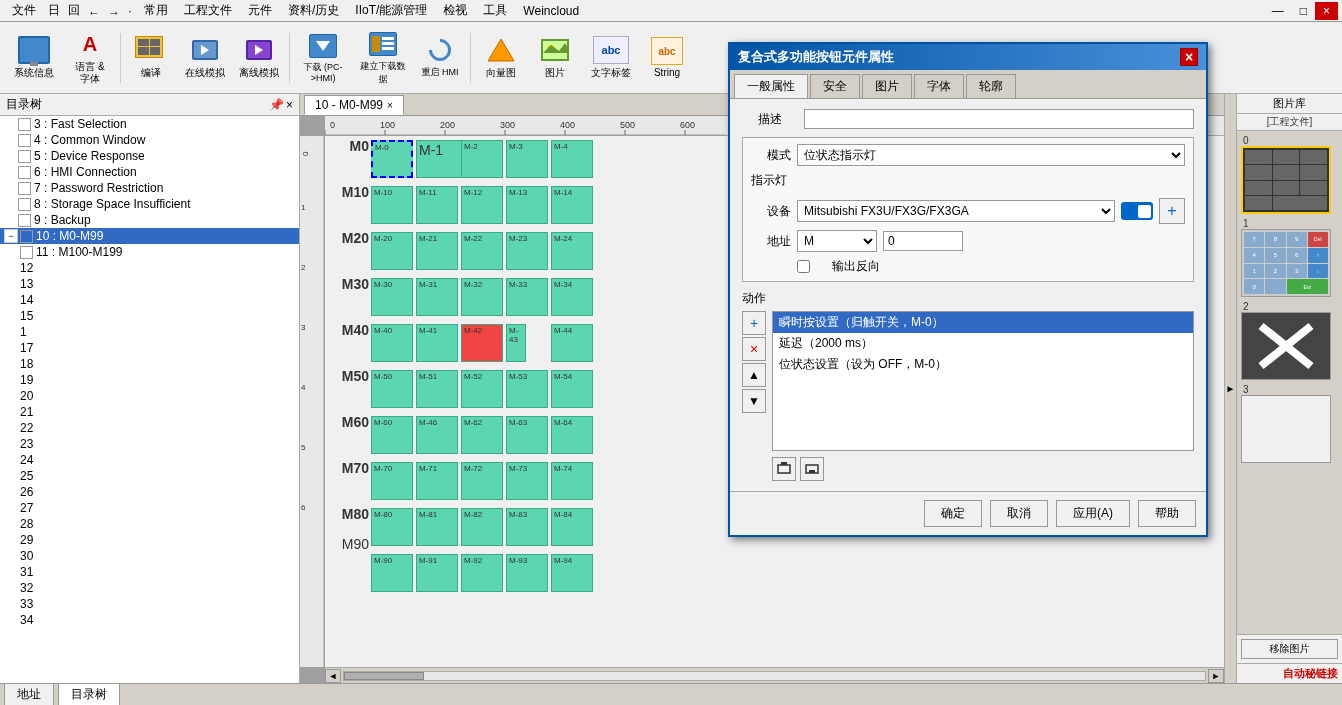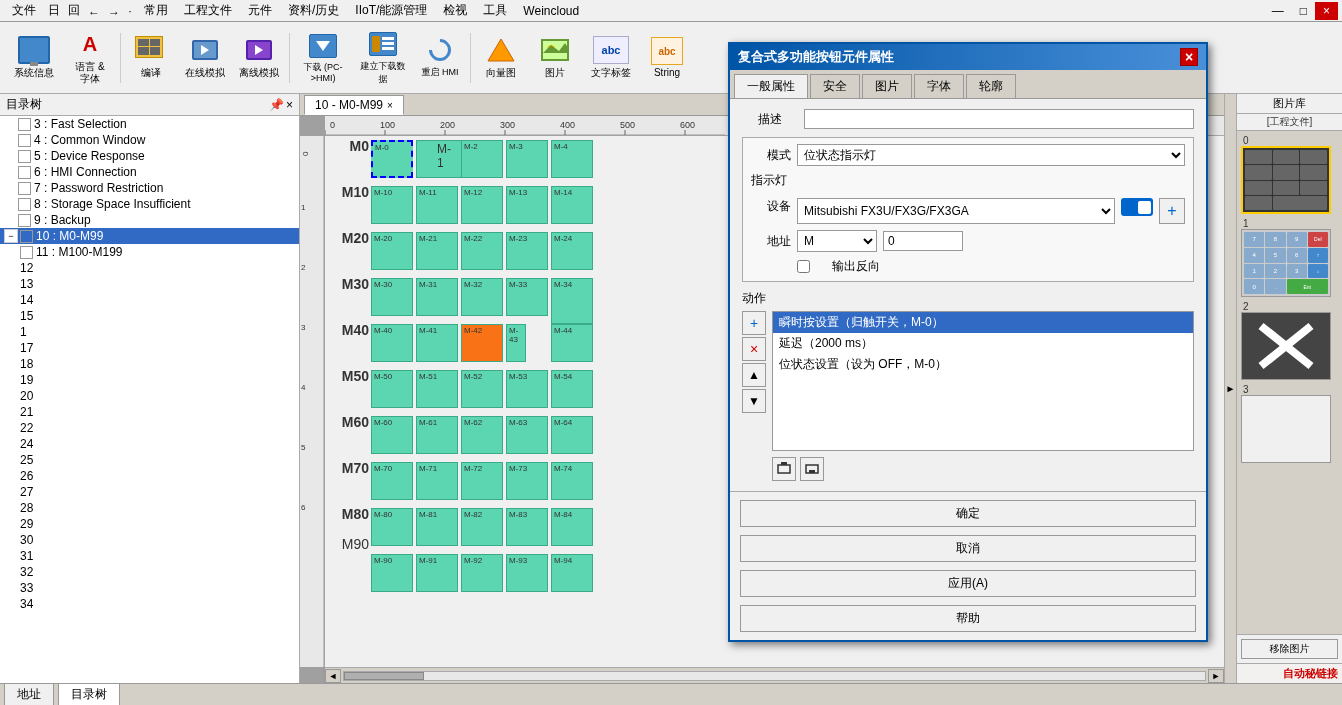--- a/index.html
+++ b/index.html
@@ -201,20 +201,21 @@
       <div style="padding:1px 4px 1px 20px;font-size:12px;cursor:pointer;">13</div>
       <div style="padding:1px 4px 1px 20px;font-size:12px;cursor:pointer;">14</div>
       <div style="padding:1px 4px 1px 20px;font-size:12px;cursor:pointer;">15</div>
       <div style="padding:1px 4px 1px 20px;font-size:12px;cursor:pointer;">1</div>
       <div style="padding:1px 4px 1px 20px;font-size:12px;cursor:pointer;">17</div>
       <div style="padding:1px 4px 1px 20px;font-size:12px;cursor:pointer;">18</div>
       <div style="padding:1px 4px 1px 20px;font-size:12px;cursor:pointer;">19</div>
       <div style="padding:1px 4px 1px 20px;font-size:12px;cursor:pointer;">20</div>
       <div style="padding:1px 4px 1px 20px;font-size:12px;cursor:pointer;">21</div>
       <div style="padding:1px 4px 1px 20px;font-size:12px;cursor:pointer;">22</div>
+      <div style="padding:1px 4px 1px 20px;font-size:12px;cursor:pointer;">23</div>
       <div style="padding:1px 4px 1px 20px;font-size:12px;cursor:pointer;">24</div>
       <div style="padding:1px 4px 1px 20px;font-size:12px;cursor:pointer;">25</div>
       <div style="padding:1px 4px 1px 20px;font-size:12px;cursor:pointer;">26</div>
       <div style="padding:1px 4px 1px 20px;font-size:12px;cursor:pointer;">27</div>
       <div style="padding:1px 4px 1px 20px;font-size:12px;cursor:pointer;">28</div>
       <div style="padding:1px 4px 1px 20px;font-size:12px;cursor:pointer;">29</div>
       <div style="padding:1px 4px 1px 20px;font-size:12px;cursor:pointer;">30</div>
       <div style="padding:1px 4px 1px 20px;font-size:12px;cursor:pointer;">31</div>
       <div style="padding:1px 4px 1px 20px;font-size:12px;cursor:pointer;">32</div>
       <div style="padding:1px 4px 1px 20px;font-size:12px;cursor:pointer;">33</div>
@@ -266,21 +267,21 @@
         </svg>
       </div>
 
       <div style="position:absolute;left:25px;top:20px;right:0;bottom:16px;background:white;overflow:hidden;">
 
         <div style="position:relative;width:100%;height:100%;background:#f0f0f0;">
 
           <div style="position:absolute;top:2px;left:4px;font-size:14px;font-weight:bold;color:#333;width:40px;text-align:right;">M0</div>
 
           <div style="position:absolute;top:4px;left:46px;width:42px;height:38px;background:#5cd6b0;border:2px dashed #0000ff;font-size:8px;color:#333;padding:1px 2px;cursor:pointer;">M-0</div>
-          <div style="position:absolute;top:4px;left:91px;width:60px;height:38px;background:#5cd6b0;border:1px solid #3aaa88;font-size:12px;color:#333;padding:1px 20px;cursor:pointer;">M-1</div>
+          <div style="position:absolute;top:4px;left:91px;width:60px;height:38px;background:#5cd6b0;border:1px solid #3aaa88;font-size:14px;color:#333;padding:1px 2px;cursor:pointer;">M-1</div>
           <div style="position:absolute;top:4px;left:136px;width:42px;height:38px;background:#5cd6b0;border:1px solid #3aaa88;font-size:8px;color:#333;padding:1px 2px;cursor:pointer;">M-2</div>
           <div style="position:absolute;top:4px;left:181px;width:42px;height:38px;background:#5cd6b0;border:1px solid #3aaa88;font-size:8px;color:#333;padding:1px 2px;cursor:pointer;">M-3</div>
           <div style="position:absolute;top:4px;left:226px;width:42px;height:38px;background:#5cd6b0;border:1px solid #3aaa88;font-size:8px;color:#333;padding:1px 2px;cursor:pointer;">M-4</div>
 
           <div style="position:absolute;top:48px;left:4px;font-size:14px;font-weight:bold;color:#333;width:40px;text-align:right;">M10</div>
           <div style="position:absolute;top:50px;left:46px;width:42px;height:38px;background:#5cd6b0;border:1px solid #3aaa88;font-size:8px;color:#333;padding:1px 2px;cursor:pointer;">M-10</div>
           <div style="position:absolute;top:50px;left:91px;width:42px;height:38px;background:#5cd6b0;border:1px solid #3aaa88;font-size:8px;color:#333;padding:1px 2px;cursor:pointer;">M-11</div>
           <div style="position:absolute;top:50px;left:136px;width:42px;height:38px;background:#5cd6b0;border:1px solid #3aaa88;font-size:8px;color:#333;padding:1px 2px;cursor:pointer;">M-12</div>
           <div style="position:absolute;top:50px;left:181px;width:42px;height:38px;background:#5cd6b0;border:1px solid #3aaa88;font-size:8px;color:#333;padding:1px 2px;cursor:pointer;">M-13</div>
           <div style="position:absolute;top:50px;left:226px;width:42px;height:38px;background:#5cd6b0;border:1px solid #3aaa88;font-size:8px;color:#333;padding:1px 2px;cursor:pointer;">M-14</div>
@@ -290,39 +291,39 @@
           <div style="position:absolute;top:96px;left:91px;width:42px;height:38px;background:#5cd6b0;border:1px solid #3aaa88;font-size:8px;color:#333;padding:1px 2px;cursor:pointer;">M-21</div>
           <div style="position:absolute;top:96px;left:136px;width:42px;height:38px;background:#5cd6b0;border:1px solid #3aaa88;font-size:8px;color:#333;padding:1px 2px;cursor:pointer;">M-22</div>
           <div style="position:absolute;top:96px;left:181px;width:42px;height:38px;background:#5cd6b0;border:1px solid #3aaa88;font-size:8px;color:#333;padding:1px 2px;cursor:pointer;">M-23</div>
           <div style="position:absolute;top:96px;left:226px;width:42px;height:38px;background:#5cd6b0;border:1px solid #3aaa88;font-size:8px;color:#333;padding:1px 2px;cursor:pointer;">M-24</div>
 
           <div style="position:absolute;top:140px;left:4px;font-size:14px;font-weight:bold;color:#333;width:40px;text-align:right;">M30</div>
           <div style="position:absolute;top:142px;left:46px;width:42px;height:38px;background:#5cd6b0;border:1px solid #3aaa88;font-size:8px;color:#333;padding:1px 2px;cursor:pointer;">M-30</div>
           <div style="position:absolute;top:142px;left:91px;width:42px;height:38px;background:#5cd6b0;border:1px solid #3aaa88;font-size:8px;color:#333;padding:1px 2px;cursor:pointer;">M-31</div>
           <div style="position:absolute;top:142px;left:136px;width:42px;height:38px;background:#5cd6b0;border:1px solid #3aaa88;font-size:8px;color:#333;padding:1px 2px;cursor:pointer;">M-32</div>
           <div style="position:absolute;top:142px;left:181px;width:42px;height:38px;background:#5cd6b0;border:1px solid #3aaa88;font-size:8px;color:#333;padding:1px 2px;cursor:pointer;">M-33</div>
-          <div style="position:absolute;top:142px;left:226px;width:42px;height:46px;background:#5cd6b0;border:1px solid #3aaa88;font-size:8px;color:#333;padding:1px 2px;cursor:pointer;">M-34</div>
+          <div style="position:absolute;top:142px;left:226px;width:42px;height:38px;background:#5cd6b0;border:1px solid #3aaa88;font-size:8px;color:#333;padding:1px 2px;cursor:pointer;">M-34</div>
 
           <div style="position:absolute;top:186px;left:4px;font-size:14px;font-weight:bold;color:#333;width:40px;text-align:right;">M40</div>
           <div style="position:absolute;top:188px;left:46px;width:42px;height:38px;background:#5cd6b0;border:1px solid #3aaa88;font-size:8px;color:#333;padding:1px 2px;cursor:pointer;">M-40</div>
           <div style="position:absolute;top:188px;left:91px;width:42px;height:38px;background:#5cd6b0;border:1px solid #3aaa88;font-size:8px;color:#333;padding:1px 2px;cursor:pointer;">M-41</div>
-          <div style="position:absolute;top:188px;left:136px;width:42px;height:38px;background:#f97316;border:1px solid #3aaa88;font-size:8px;color:#333;padding:1px 2px;cursor:pointer;">M-42</div>
+          <div style="position:absolute;top:188px;left:136px;width:42px;height:38px;background:#ef4444;border:1px solid #3aaa88;font-size:8px;color:#333;padding:1px 2px;cursor:pointer;">M-42</div>
           <div style="position:absolute;top:188px;left:181px;width:20px;height:38px;background:#5cd6b0;border:1px solid #3aaa88;font-size:8px;color:#333;padding:1px 2px;cursor:pointer;">M-43</div>
           <div style="position:absolute;top:188px;left:226px;width:42px;height:38px;background:#5cd6b0;border:1px solid #3aaa88;font-size:8px;color:#333;padding:1px 2px;cursor:pointer;">M-44</div>
 
           <div style="position:absolute;top:232px;left:4px;font-size:14px;font-weight:bold;color:#333;width:40px;text-align:right;">M50</div>
           <div style="position:absolute;top:234px;left:46px;width:42px;height:38px;background:#5cd6b0;border:1px solid #3aaa88;font-size:8px;color:#333;padding:1px 2px;cursor:pointer;">M-50</div>
           <div style="position:absolute;top:234px;left:91px;width:42px;height:38px;background:#5cd6b0;border:1px solid #3aaa88;font-size:8px;color:#333;padding:1px 2px;cursor:pointer;">M-51</div>
           <div style="position:absolute;top:234px;left:136px;width:42px;height:38px;background:#5cd6b0;border:1px solid #3aaa88;font-size:8px;color:#333;padding:1px 2px;cursor:pointer;">M-52</div>
           <div style="position:absolute;top:234px;left:181px;width:42px;height:38px;background:#5cd6b0;border:1px solid #3aaa88;font-size:8px;color:#333;padding:1px 2px;cursor:pointer;">M-53</div>
           <div style="position:absolute;top:234px;left:226px;width:42px;height:38px;background:#5cd6b0;border:1px solid #3aaa88;font-size:8px;color:#333;padding:1px 2px;cursor:pointer;">M-54</div>
 
           <div style="position:absolute;top:278px;left:4px;font-size:14px;font-weight:bold;color:#333;width:40px;text-align:right;">M60</div>
           <div style="position:absolute;top:280px;left:46px;width:42px;height:38px;background:#5cd6b0;border:1px solid #3aaa88;font-size:8px;color:#333;padding:1px 2px;cursor:pointer;">M-60</div>
-          <div style="position:absolute;top:280px;left:91px;width:42px;height:38px;background:#5cd6b0;border:1px solid #3aaa88;font-size:8px;color:#333;padding:1px 2px;cursor:pointer;">M-61</div>
+          <div style="position:absolute;top:280px;left:91px;width:42px;height:38px;background:#5cd6b0;border:1px solid #3aaa88;font-size:8px;color:#333;padding:1px 2px;cursor:pointer;">M-46</div>
           <div style="position:absolute;top:280px;left:136px;width:42px;height:38px;background:#5cd6b0;border:1px solid #3aaa88;font-size:8px;color:#333;padding:1px 2px;cursor:pointer;">M-62</div>
           <div style="position:absolute;top:280px;left:181px;width:42px;height:38px;background:#5cd6b0;border:1px solid #3aaa88;font-size:8px;color:#333;padding:1px 2px;cursor:pointer;">M-63</div>
           <div style="position:absolute;top:280px;left:226px;width:42px;height:38px;background:#5cd6b0;border:1px solid #3aaa88;font-size:8px;color:#333;padding:1px 2px;cursor:pointer;">M-64</div>
 
           <div style="position:absolute;top:324px;left:4px;font-size:14px;font-weight:bold;color:#333;width:40px;text-align:right;">M70</div>
           <div style="position:absolute;top:326px;left:46px;width:42px;height:38px;background:#5cd6b0;border:1px solid #3aaa88;font-size:8px;color:#333;padding:1px 2px;cursor:pointer;">M-70</div>
           <div style="position:absolute;top:326px;left:91px;width:42px;height:38px;background:#5cd6b0;border:1px solid #3aaa88;font-size:8px;color:#333;padding:1px 2px;cursor:pointer;">M-71</div>
           <div style="position:absolute;top:326px;left:136px;width:42px;height:38px;background:#5cd6b0;border:1px solid #3aaa88;font-size:8px;color:#333;padding:1px 2px;cursor:pointer;">M-72</div>
           <div style="position:absolute;top:326px;left:181px;width:42px;height:38px;background:#5cd6b0;border:1px solid #3aaa88;font-size:8px;color:#333;padding:1px 2px;cursor:pointer;">M-73</div>
           <div style="position:absolute;top:326px;left:226px;width:42px;height:38px;background:#5cd6b0;border:1px solid #3aaa88;font-size:8px;color:#333;padding:1px 2px;cursor:pointer;">M-74</div>
@@ -456,21 +457,21 @@
         <div style="display:flex;align-items:center;margin-bottom:6px;gap:6px;">
           <span style="width:40px;text-align:right;font-size:12px;white-space:nowrap;flex-shrink:0;">模式</span>
           <select style="flex:1;border:1px solid #999;background:white;padding:2px;font-size:12px;cursor:pointer;">
             <option>位状态指示灯</option>
             <option>字状态指示灯</option>
           </select>
         </div>
 
         <div style="font-size:12px;margin-bottom:6px;">指示灯</div>
 
-        <div style="display:flex;margin-bottom:6px;gap:6px;margin-top:9px;">
+        <div style="display:flex;align-items:center;margin-bottom:6px;gap:6px;margin-top:9px;">
           <span style="width:40px;text-align:right;font-size:12px;white-space:nowrap;flex-shrink:0;">设备</span>
           <select style="flex:1;border:1px solid #999;background:white;padding:2px;font-size:12px;cursor:pointer;">
             <option>Mitsubishi FX3U/FX3G/FX3GA</option>
           </select>
 
           <div style="width:32px;height:18px;background:#0066cc;border-radius:3px;display:flex;align-items:center;padding:2px;cursor:pointer;flex-shrink:0;">
             <div style="width:13px;height:13px;background:white;border-radius:2px;margin-left:auto;"></div>
           </div>
 
           <div style="width:26px;height:26px;background:#f0f0f0;border:1px solid #999;cursor:pointer;display:flex;align-items:center;justify-content:center;font-size:16px;color:#0066cc;flex-shrink:0;">+</div>
@@ -518,20 +519,20 @@
           <div style="width:24px;height:24px;background:#f0f0f0;border:1px solid #999;cursor:pointer;display:flex;align-items:center;justify-content:center;">
             <svg width="16" height="16">
                 <rect x="2" y="4" width="12" height="8" fill="none" stroke="#333" stroke-width="1.5"></rect>
                 <rect x="5" y="9" width="6" height="3" fill="#333"></rect>
               </svg>
           </div>
         </div>
       </div>
     </div>
 
-    <div style="display:flex;justify-content:flex-end;gap:8px;padding:8px 10px;border-top:1px solid #aaa;background:#f0f0f0;flex-direction:column;">
+    <div style="display:flex;justify-content:flex-end;gap:8px;padding:8px 10px;border-top:1px solid #aaa;background:#f0f0f0;">
       <button style="padding:4px 16px;background:#f0f0f0;border:1px solid #999;cursor:pointer;font-size:12px;">确定</button>
       <button style="padding:4px 16px;background:#f0f0f0;border:1px solid #999;cursor:pointer;font-size:12px;">取消</button>
       <button style="padding:4px 16px;background:#f0f0f0;border:1px solid #999;cursor:pointer;font-size:12px;">应用(A)</button>
       <button style="padding:4px 16px;background:#f0f0f0;border:1px solid #999;cursor:pointer;font-size:12px;">帮助</button>
     </div>
   </div>
 </div>
 
 </body></html>

